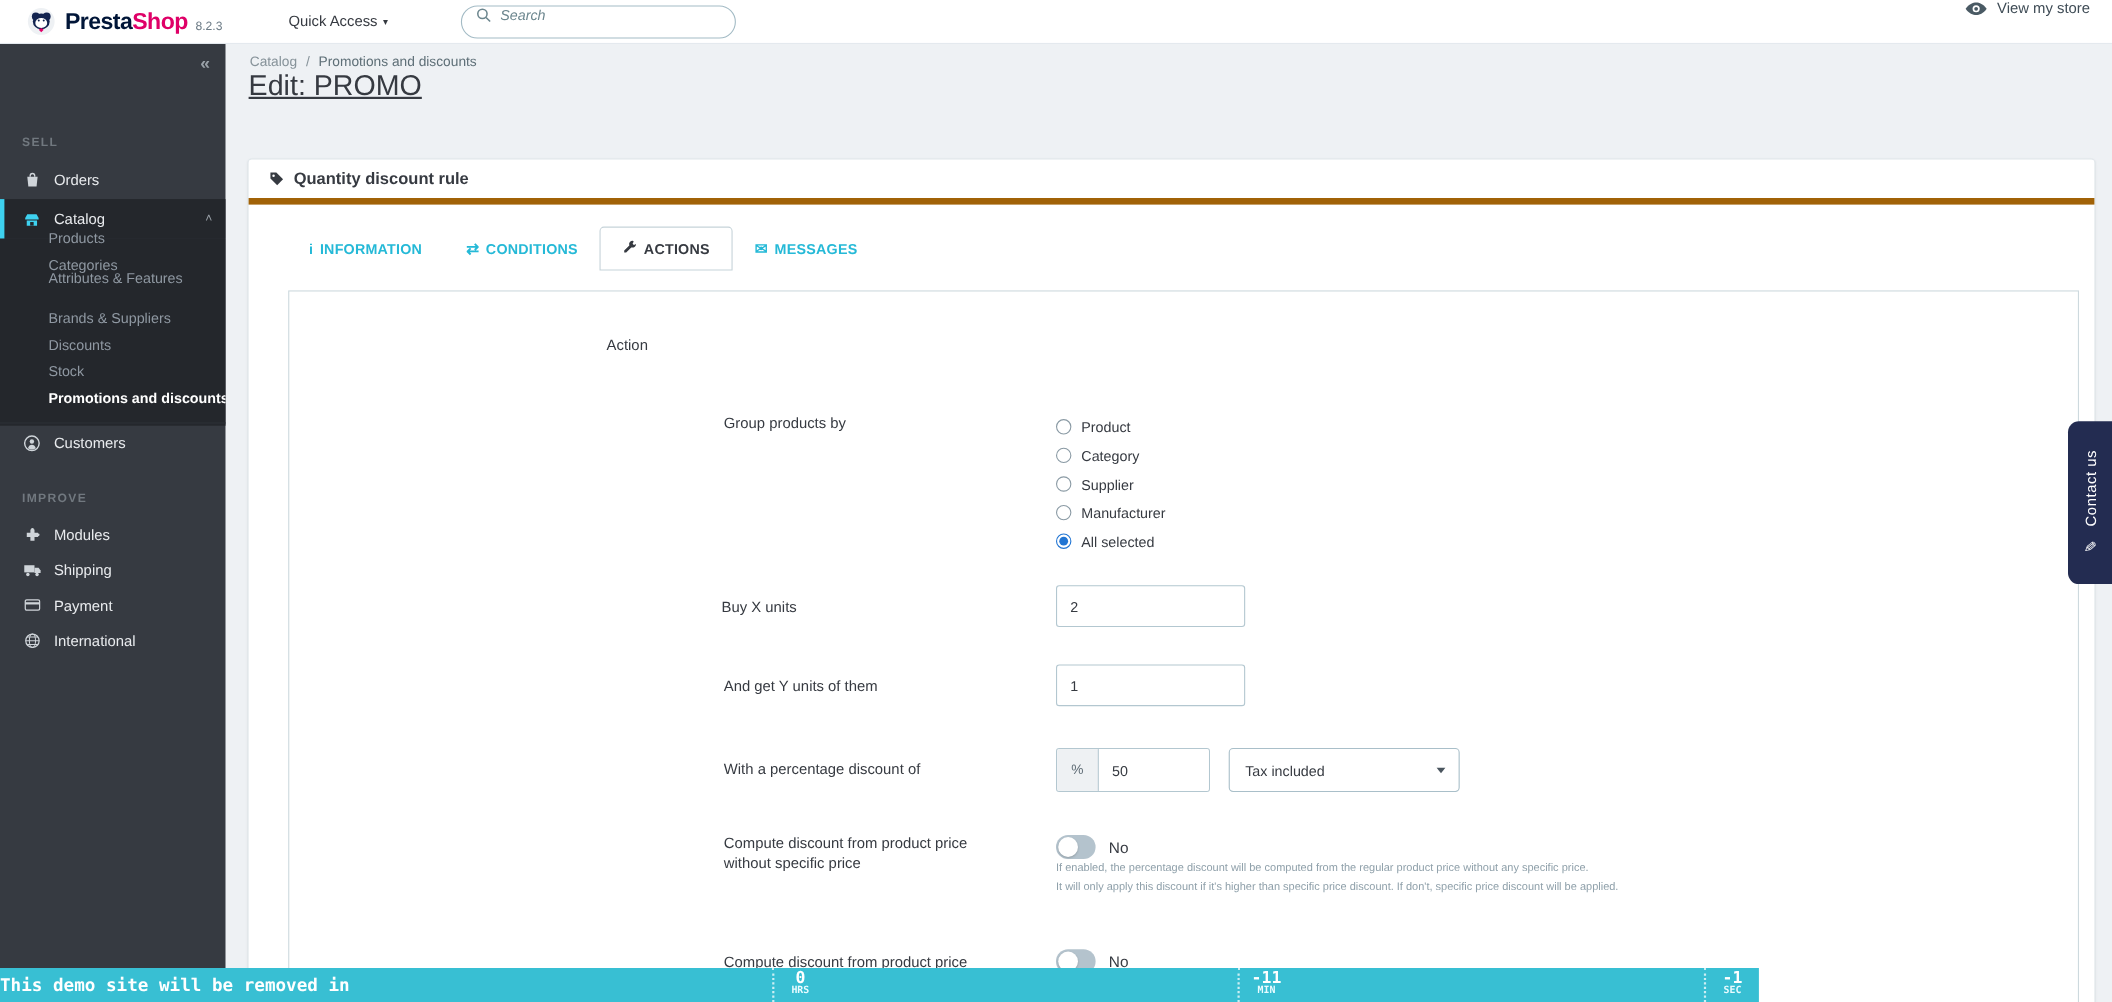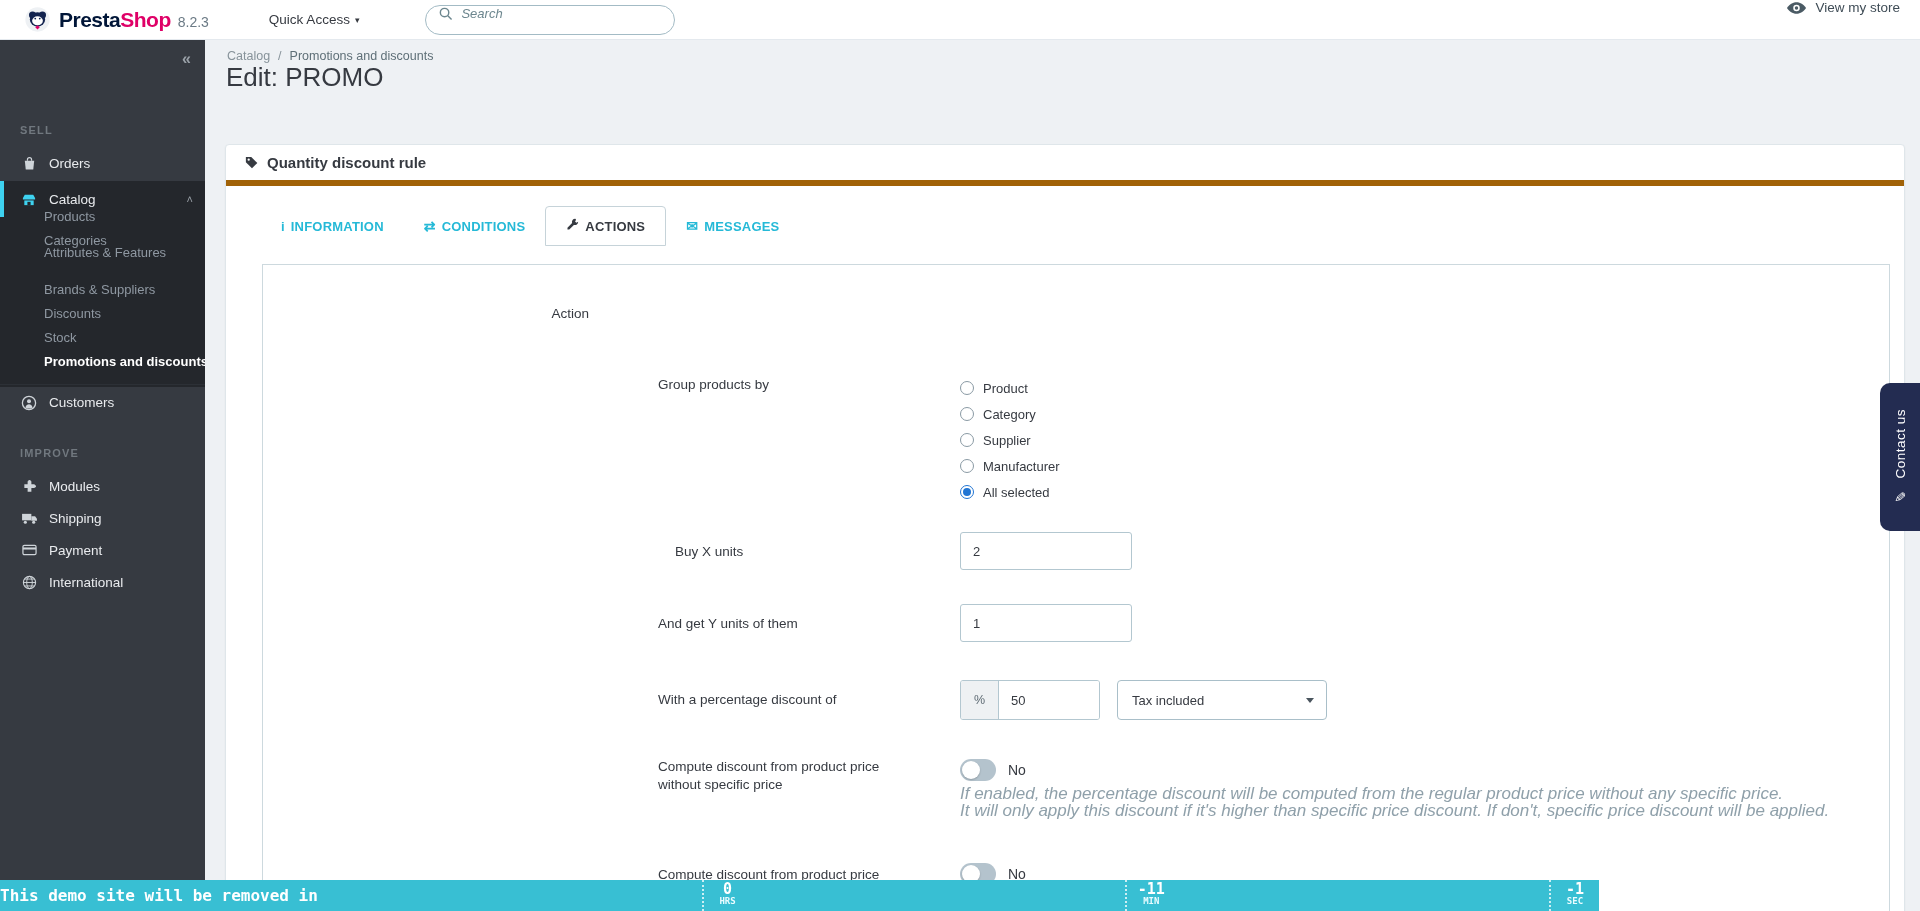--- a/index.html
+++ b/index.html
@@ -5,21 +5,21 @@
   * { margin:0; padding:0; box-sizing:border-box; }
   html,body { width:1920px; height:911px; overflow:hidden; font-family:"Liberation Sans",sans-serif; background:#eef1f4; }
 
   
   .topbar { position:absolute; left:0; top:0; width:1920px; height:40px; background:#fff; border-bottom:1px solid #e4e9ee; z-index:40; display:flex; align-items:center; }
   .brand { display:flex; align-items:flex-end; margin-left:24px; }
   .brand svg { margin-right:8px; }
   .brand-text { font-size:21px; font-weight:700; letter-spacing:-0.5px; line-height:26px; }
   .brand-presta { color:#011638; }
   .brand-shop { color:#df0067; }
-  .brand-version { font-size:14px; color:#6b7a85; margin-left:7px; margin-bottom:3px; }
+  .brand-version { font-size:11px; color:#6b7a85; margin-left:7px; margin-bottom:3px; }
   .quick-access { margin-left:60px; font-size:13.5px; color:#363a41; display:flex; align-items:center; cursor:pointer; }
   .quick-access .caret { font-size:9px; margin-left:5px; color:#363a41; }
   .search-pill { margin-left:66px; width:250px; height:30px; border:1px solid #a3bbc5; border-radius:15px; display:flex; align-items:flex-start; padding:0 12px; background:#fff; }
   .search-pill input { border:none; outline:none; flex:1; font-size:13px; font-style:italic; color:#53616b; margin-left:8px; font-family:"Liberation Sans",sans-serif; background:transparent; }
   .search-pill input::placeholder { color:#6c868e; font-style:italic; }
   .topbar-right { position:absolute; right:20px; top:0; height:40px; display:flex; align-items:center; gap:22px;flex-direction:column; }
   .view-store { display:flex; align-items:center; gap:8px; font-size:13.5px; color:#3f4c56; cursor:pointer; }
 
   
   .sidebar { position:absolute; left:0; top:40px; width:205px; height:871px; background:#363a41; z-index:30; }
@@ -32,21 +32,21 @@
   .nav-item.active-parent .ni-icon { margin-left:16px; color:#3ed2f0; }
   .nav-item.active-parent .chev { position:absolute; right:12px; color:#9aa1a8; font-size:11px; }
   .submenu-bg { position:absolute; left:0; top:177px; width:205px; height:170px; background:#24272c; }
   .subitem { position:absolute; left:44px; width:161px; height:24px; display:flex; align-items:center; font-size:13px; color:#8f98a2; cursor:pointer; white-space:nowrap; overflow:hidden; }
   .subitem.active { color:#ffffff; font-weight:700; }
 
   
   .main { position:absolute; left:205px; top:40px; width:1715px; height:871px; background:#eef1f4; }
   .breadcrumb { position:absolute; left:22px; top:9px; font-size:12.5px; color:#87939a; display:flex; gap:8px; }
   .breadcrumb .bc-current { color:#5e6f77; }
-  .page-title { position:absolute; left:21px; top:22px; font-size:26px; font-weight:500; color:#363a41; }
+  .page-title { position:absolute; left:21px; top:22px; font-size:26px; font-weight:500; color:#363a41;text-decoration:underline; }
 
   .panel { position:absolute; left:20px; top:104px; width:1680px; height:790px; background:#fff; border:1px solid #dfe6ea; border-radius:4px; box-shadow:0 1px 2px rgba(0,0,0,.05); }
   .panel-header { height:41px; border-bottom:6px solid #a16207; display:flex; align-items:center; padding-left:18px; font-size:15px; font-weight:600; color:#363a41; }
   .panel-header svg { margin-right:8px; }
 
   .tabs { position:absolute; left:35px; top:61px; display:flex; align-items:flex-end; }
   .tab { height:40px; display:flex; align-items:center; padding:0 20px; font-size:13px; font-weight:600; color:#25b9d7; letter-spacing:.2px; cursor:pointer; }
   .tab .t-icon { margin-right:6px; font-size:14px; font-style:normal; }
   .tab .t-icon-info { font-weight:800; font-size:13px; }
   .tab.active { background:#fff; color:#363a41; border:1px solid #c6d3d9; border-radius:4px 4px 0 0; }
@@ -67,21 +67,21 @@
   .radio-label { margin-left:9px; font-size:13px; color:#363a41; }
 
   .text-input { position:absolute; left:697px; width:172px; height:38px; border:1px solid #b3c7d0; border-radius:3px; font-size:13px; color:#363a41; padding-left:12px; font-family:"Liberation Sans",sans-serif; background:#fff; }
   .input-group { position:absolute; left:697px; top:415px; height:40px; display:flex; border:1px solid #b3c7d0; border-radius:3px; overflow:hidden; }
   .ig-prefix { width:38px; background:#eef1f3; border-right:1px solid #b3c7d0; display:flex; align-items:center; justify-content:center; font-size:12.5px; color:#5e6b74; }
   .ig-input { width:100px; border:none; outline:none; font-size:13px; color:#363a41; padding-left:12px; font-family:"Liberation Sans",sans-serif; }
 
   .toggle { position:absolute; left:697px; width:36px; height:22px; border-radius:11px; background:#b4c3cd; cursor:pointer; }
   .toggle .knob { position:absolute; left:2px; top:2px; width:18px; height:18px; border-radius:50%; background:#fff; box-shadow:0 1px 2px rgba(0,0,0,.2); }
   .toggle-text { position:absolute; left:745px; font-size:14px; color:#363a41; }
-  .help-text { position:absolute; left:697px; font-size:17px; font-style:italic; color:#8fa0aa; }
+  .help-text { position:absolute; left:697px; font-size:10px; color:#8fa0aa; }
 
   
   .banner { position:absolute; left:0; bottom:0; width:1599px; height:31px; background:#38bfd3; z-index:100; display:flex; align-items:center; justify-content:space-between; }
   .banner-msg { font-family:"DejaVu Sans Mono",monospace; font-weight:700; font-size:16px; color:#fff; margin-right:10px; }
   .cd-block { height:31px; width:50px; border-left:2px dotted rgba(255,255,255,.75); text-align:center; padding-top:1px; }
   .cd-num { font-family:"DejaVu Sans Mono",monospace; font-weight:700; font-size:15px; line-height:16px; color:#fff; }
   .cd-unit { font-family:"DejaVu Sans Mono",monospace; font-weight:700; font-size:9px; line-height:9px; color:#eafcff; }
 
   
   .contact-tab { position:absolute; right:0; top:383px; width:40px; height:148px; background:#232c51; border-radius:10px 0 0 10px; z-index:90; cursor:pointer; display:flex; flex-direction:column; align-items:center; justify-content:center; }
@@ -288,21 +288,21 @@
       </div>
       <div class="radio-row" style="top:188px;">
         <span class="radio"></span>
         <span class="radio-label">Manufacturer</span>
       </div>
       <div class="radio-row" style="top:214px;">
         <span class="radio checked"></span>
         <span class="radio-label">All selected</span>
       </div>
 
-      <div class="f-label" style="left:412px; top:279px;">Buy X units</div>
+      <div class="f-label" style="left:393px; top:279px;">Buy X units</div>
       <input class="text-input" style="top: 267px;" readonly="" value="2">
 
       <div class="f-label" style="left:395px; top:351px;">And get Y units of them</div>
       <input class="text-input" style="top: 339px;" readonly="" value="1">
 
       <div class="f-label" style="left:395px; top:427px;">With a percentage discount of</div>
       <div class="input-group">
         <span class="ig-prefix">%</span>
         <input class="ig-input" readonly="" value="50" style="">
       </div>

